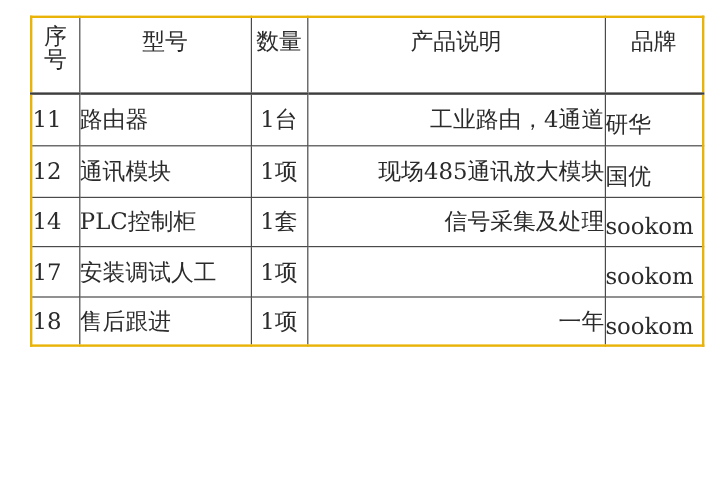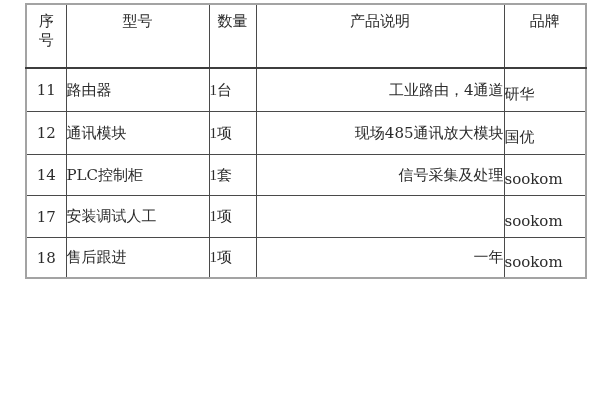--- a/index.html
+++ b/index.html
@@ -12,26 +12,26 @@
     width: 600px;
     height: 400px;
     background: #ffffff;
     overflow: hidden;
     font-family: "DejaVu Serif", "Liberation Serif", serif;
     color: #2b2b2b;
   }
   table.spec {
     position: absolute;
     left: 25px;
-    top: 3px;
+    top: 13px;
     width: 560px;
     border-collapse: collapse;
     table-layout: fixed;
-    border: 2px solid #a3a3a3;
-    font-size: 15px;
+    border: 2px solid #eab308;
+    font-size: 19px;
   }
   table.spec th,
   table.spec td {
     border: 1px solid #4a4a4a;
     padding: 0;
     overflow: hidden;
     white-space: nowrap;
   }
   
   table.spec thead th {
@@ -58,23 +58,23 @@
   
   tbody tr:nth-child(1) td { height: 42px; }
   tbody tr:nth-child(2) td { height: 42px; }
   tbody tr:nth-child(3) td { height: 40px; }
   tbody tr:nth-child(4) td { height: 41px; }
   tbody tr:nth-child(5) td { height: 39px; }
   tbody tr:nth-child(6) td { height: 38px; }
   tbody tr:nth-child(7) td { height: 33px; margin-left: 13px; }
   tbody tr:nth-child(8) td { height: 32px; }
   
-  td.no    { text-align: center; vertical-align: middle; }
+  td.no    { text-align: left; vertical-align: middle; }
   td.model { text-align: left;   vertical-align: middle; padding-left: 8px; }
-  td.qty   { vertical-align: middle; font-family: Liberation Serif, serif; }
+  td.qty   { text-align: center; vertical-align: middle; }
   td.desc  { text-align: right;   vertical-align: middle; padding-left: 8px; }
   td.brand { text-align: left;   vertical-align: middle; padding-left: 10px; }
   td.brand .brand-text {
     position: relative;
     top: 4px;
     display: inline-block;
   }
 </style>
 </head>
 <body>

